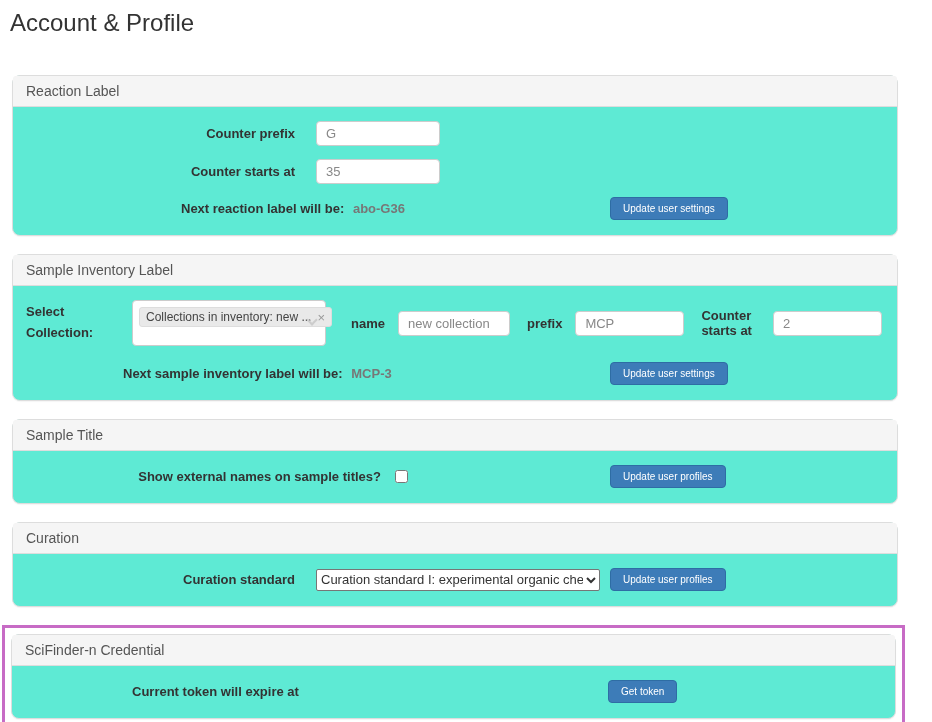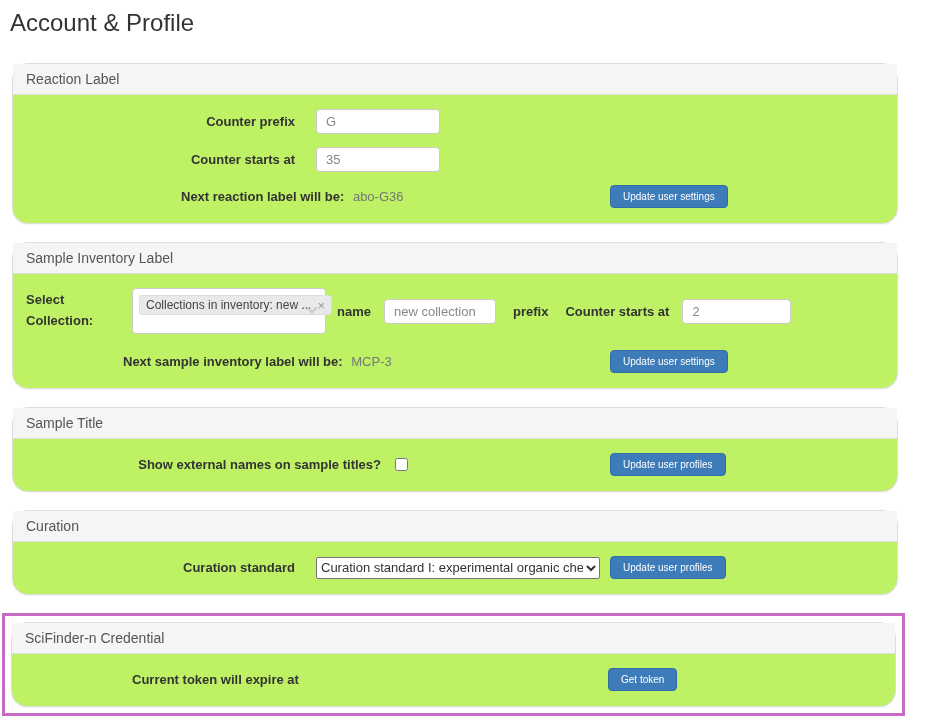--- a/index.html
+++ b/index.html
@@ -7,28 +7,28 @@
     width: 932px; height: 722px;
     background: #fff;
     font-family: "Liberation Sans", sans-serif;
     color: #333;
     overflow: hidden;
   }
   .page-title {
     font-size: 24px;
     font-weight: 400;
     color: #333;
-    margin: 9px 0 26px 10px;
+    margin: 9px 0 38px 10px;
   }
   .content { margin-left: 12px; width: 886px; }
 
   .panel {
     border: 1px solid #ddd;
-    border-radius: 16px;
-    background: #bef264;
+    border-radius: 8px;
+    background: #5eead4;
     margin-bottom: 18px;
     box-shadow: 0 1px 1px rgba(0,0,0,0.04);
   }
   .panel-heading {
     background: #f5f5f5;
     color: #555;
     font-size: 14px;
     padding: 7px 13px;
     border-bottom: 1px solid #ddd;
     border-radius: 3px 3px 0 0;
@@ -61,21 +61,21 @@
   .btn {
     background: #3d7cb8;
     border: 1px solid #2e6da4;
     color: #fff;
     font-size: 10px;
     font-family: "Liberation Sans", sans-serif;
     padding: 5px 12px;
     border-radius: 4px;
     cursor: pointer;
   }
-  .next-line .val { color: #777; font-weight: normal; margin-left: 5px; }
+  .next-line .val { color: #777; font-weight: bold; margin-left: 5px; }
   .indent-168 { margin-left: 155px; }
   .indent-97 { margin-left: 97px; }
 
   
   .sel-col-lbl { width: 74px; line-height: 1.6; flex: none; }
   .select2 {
     width: 194px; min-height: 46px; flex: none;
     border: 1px solid #ccc; border-radius: 4px;
     position: relative; padding: 6px 24px 6px 6px;
     margin-left: 32px; cursor: pointer; background: #fff;
@@ -151,23 +151,24 @@
     <div class="panel-body">
       <div class="form-row">
         <span class="lbl sel-col-lbl">Select Collection:</span>
         <div class="select2">
           <span class="tag">
               <span>Collections in inventory: new ...</span>
               <span class="tag-x">×</span>
             </span>
           <span class="chevron"></span>
         </div>
-        <span class="lbl" style="margin-left:11px;">name</span>
+        <span class="lbl" style="margin-left:25px;">name</span>
         <input type="text" class="w-name" style="margin-left: 13px;" value="new collection">
         <span class="lbl" style="margin-left:17px;">prefix</span>
+        <input type="text" class="w-pref" style="margin-left: 13px;" value="MCP">
         <span class="lbl" style="margin-left:17px;">Counter starts at</span>
         <input type="text" class="w-cnt" style="margin-left: 13px;" value="2">
       </div>
       <div class="form-row next-line" style="margin-top:16px;">
         <span class="indent-97">
           <span class="lbl">Next sample inventory label will be:</span>
           <span class="val">MCP-3</span>
         </span>
         <span class="btn-area">
           <button class="btn">Update user settings</button>

